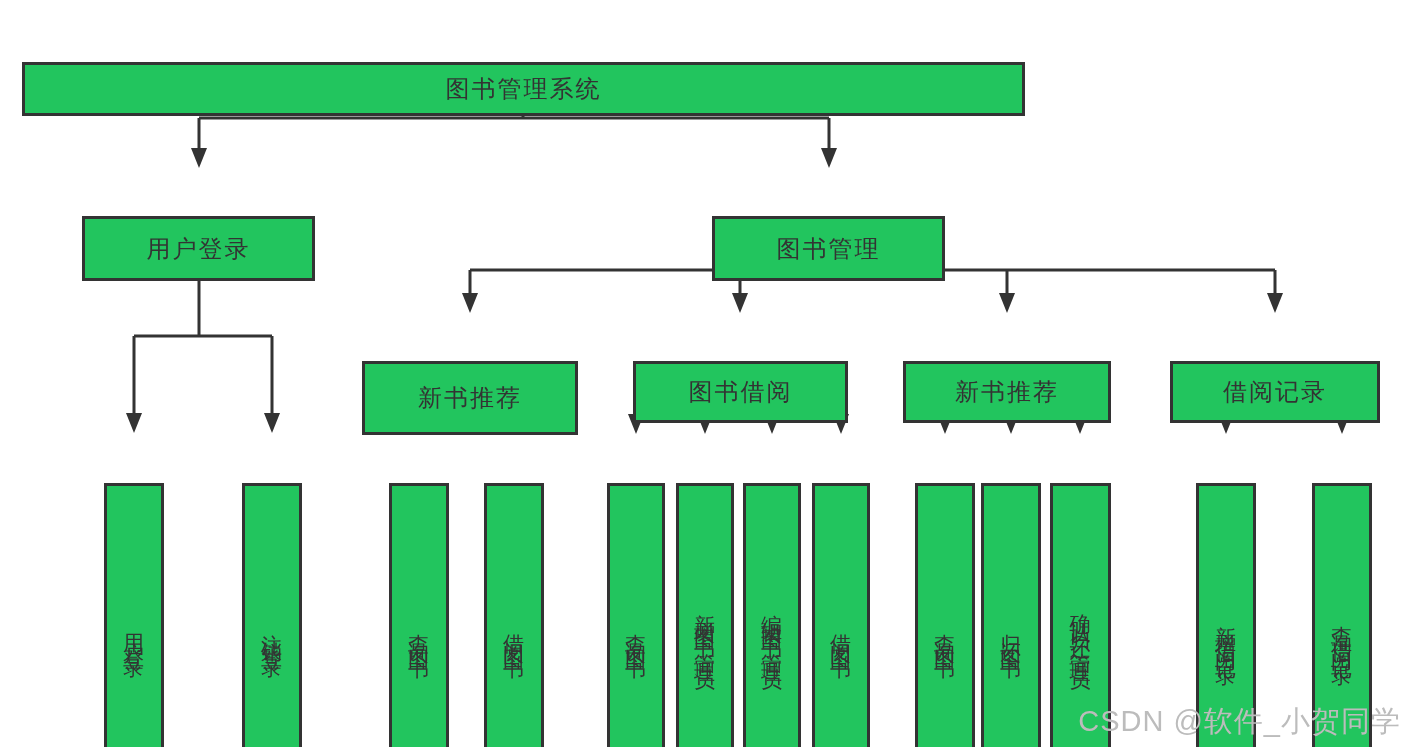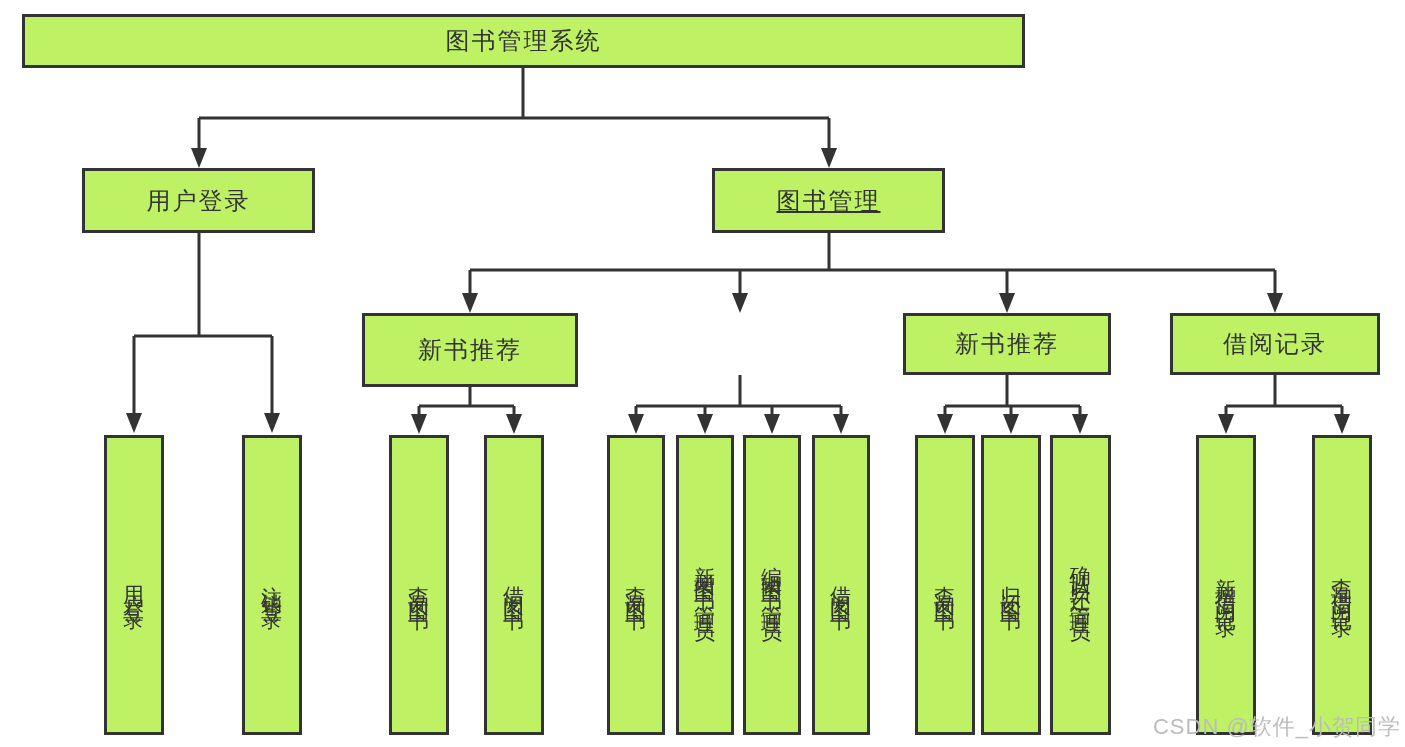--- a/index.html
+++ b/index.html
@@ -15,36 +15,37 @@
     background:var(--bg);
     font-family:"Liberation Sans", sans-serif;
     color:var(--text);
     overflow:hidden;
   }
   .wires{position:absolute;left:0;top:0;width:1405px;height:747px;color:var(--line);}
   .node{
     position:absolute;
     box-sizing:border-box;
     border:3px solid var(--line);
-    background:#bef264;
+    background:#22c55e;
     display:flex;align-items:center;justify-content:center;
     text-align:center;
+    margin-top:48px;
   }
   .hbox{font-size:24px;letter-spacing:2px;white-space:nowrap;}
   .vbox .vtext{
     writing-mode:vertical-rl;
     text-orientation:mixed;
     font-size:21px;
     letter-spacing:8px;
     line-height:1;
   }
   
   .box-root{left:22px;top:14px;width:1003px;height:54px;}
   .box-user-login{left:82px;top:168px;width:233px;height:65px;}
-  .box-book-mgmt{left:712px;top:168px;width:233px;height:65px;text-decoration:underline;}
+  .box-book-mgmt{left:712px;top:168px;width:233px;height:65px;}
   .box-new-rec{left:362px;top:313px;width:216px;height:74px;}
   .box-book-borrow{left:633px;top:313px;width:215px;height:62px;}
   .box-cur-borrow{left:903px;top:313px;width:208px;height:62px;}
   .box-records{left:1170px;top:313px;width:210px;height:62px;}
   .leaf{top:435px;height:300px;}
   .leaf-u1{left:104px;width:60px;}
   .leaf-u2{left:242px;width:60px;}
   .leaf-n1{left:389px;width:60px;}
   .leaf-n2{left:484px;width:60px;}
   .leaf-b1{left:607px;width:58px;}
@@ -52,21 +53,21 @@
   .leaf-b3{left:743px;width:58px;}
   .leaf-b4{left:812px;width:58px;}
   .leaf-c1{left:915px;width:60px;}
   .leaf-c2{left:981px;width:60px;}
   .leaf-c3{left:1050px;width:61px;}
   .leaf-r1{left:1196px;width:60px;}
   .leaf-r2{left:1312px;width:60px;}
   .watermark{
     position:absolute;
     right:4px;bottom:5px;
-    font-size:22px;
+    font-size:29px;
     color:var(--wm);
     letter-spacing:1px;
     white-space:nowrap;
     z-index:5;
   }
 </style>
 </head>
 <body>
 
 <div class="stage">
@@ -120,20 +121,21 @@
       <polygon stroke="none" points="1334,414 1350,414 1342,434"></polygon>
     </g>
   </svg>
 
   <div class="node hbox box-root">图书管理系统</div>
 
   <div class="node hbox box-user-login">用户登录</div>
   <div class="node hbox box-book-mgmt">图书管理</div>
 
   <div class="node hbox box-new-rec">新书推荐</div>
+  <div class="node hbox box-book-borrow">图书借阅</div>
   <div class="node hbox box-cur-borrow">新书推荐</div>
   <div class="node hbox box-records">借阅记录</div>
 
   <div class="node vbox leaf leaf-u1">
     <span class="vtext">用户登录</span>
   </div>
   <div class="node vbox leaf leaf-u2">
     <span class="vtext">注销登录</span>
   </div>
 

